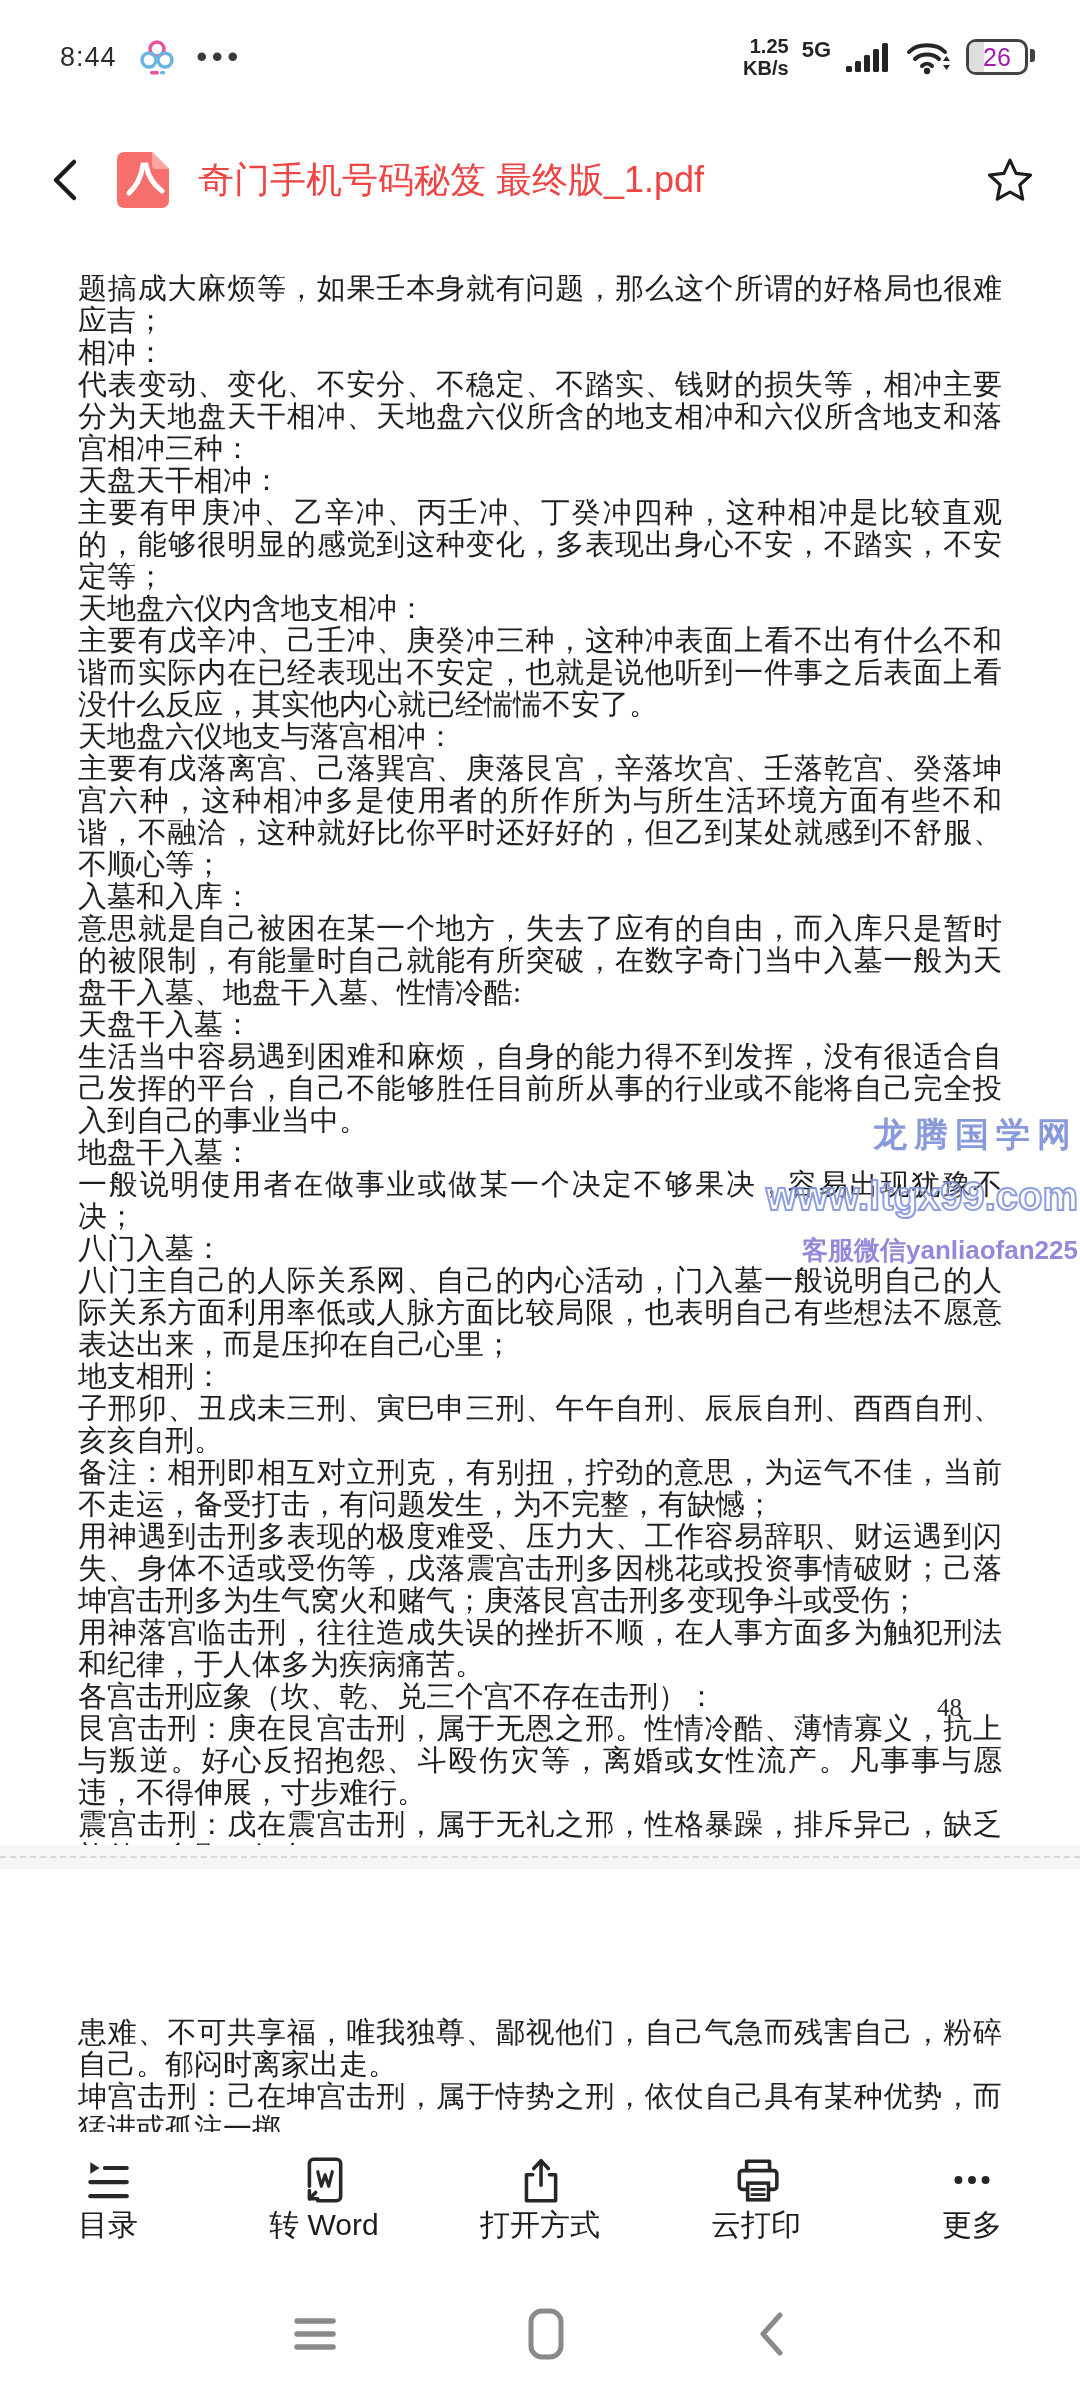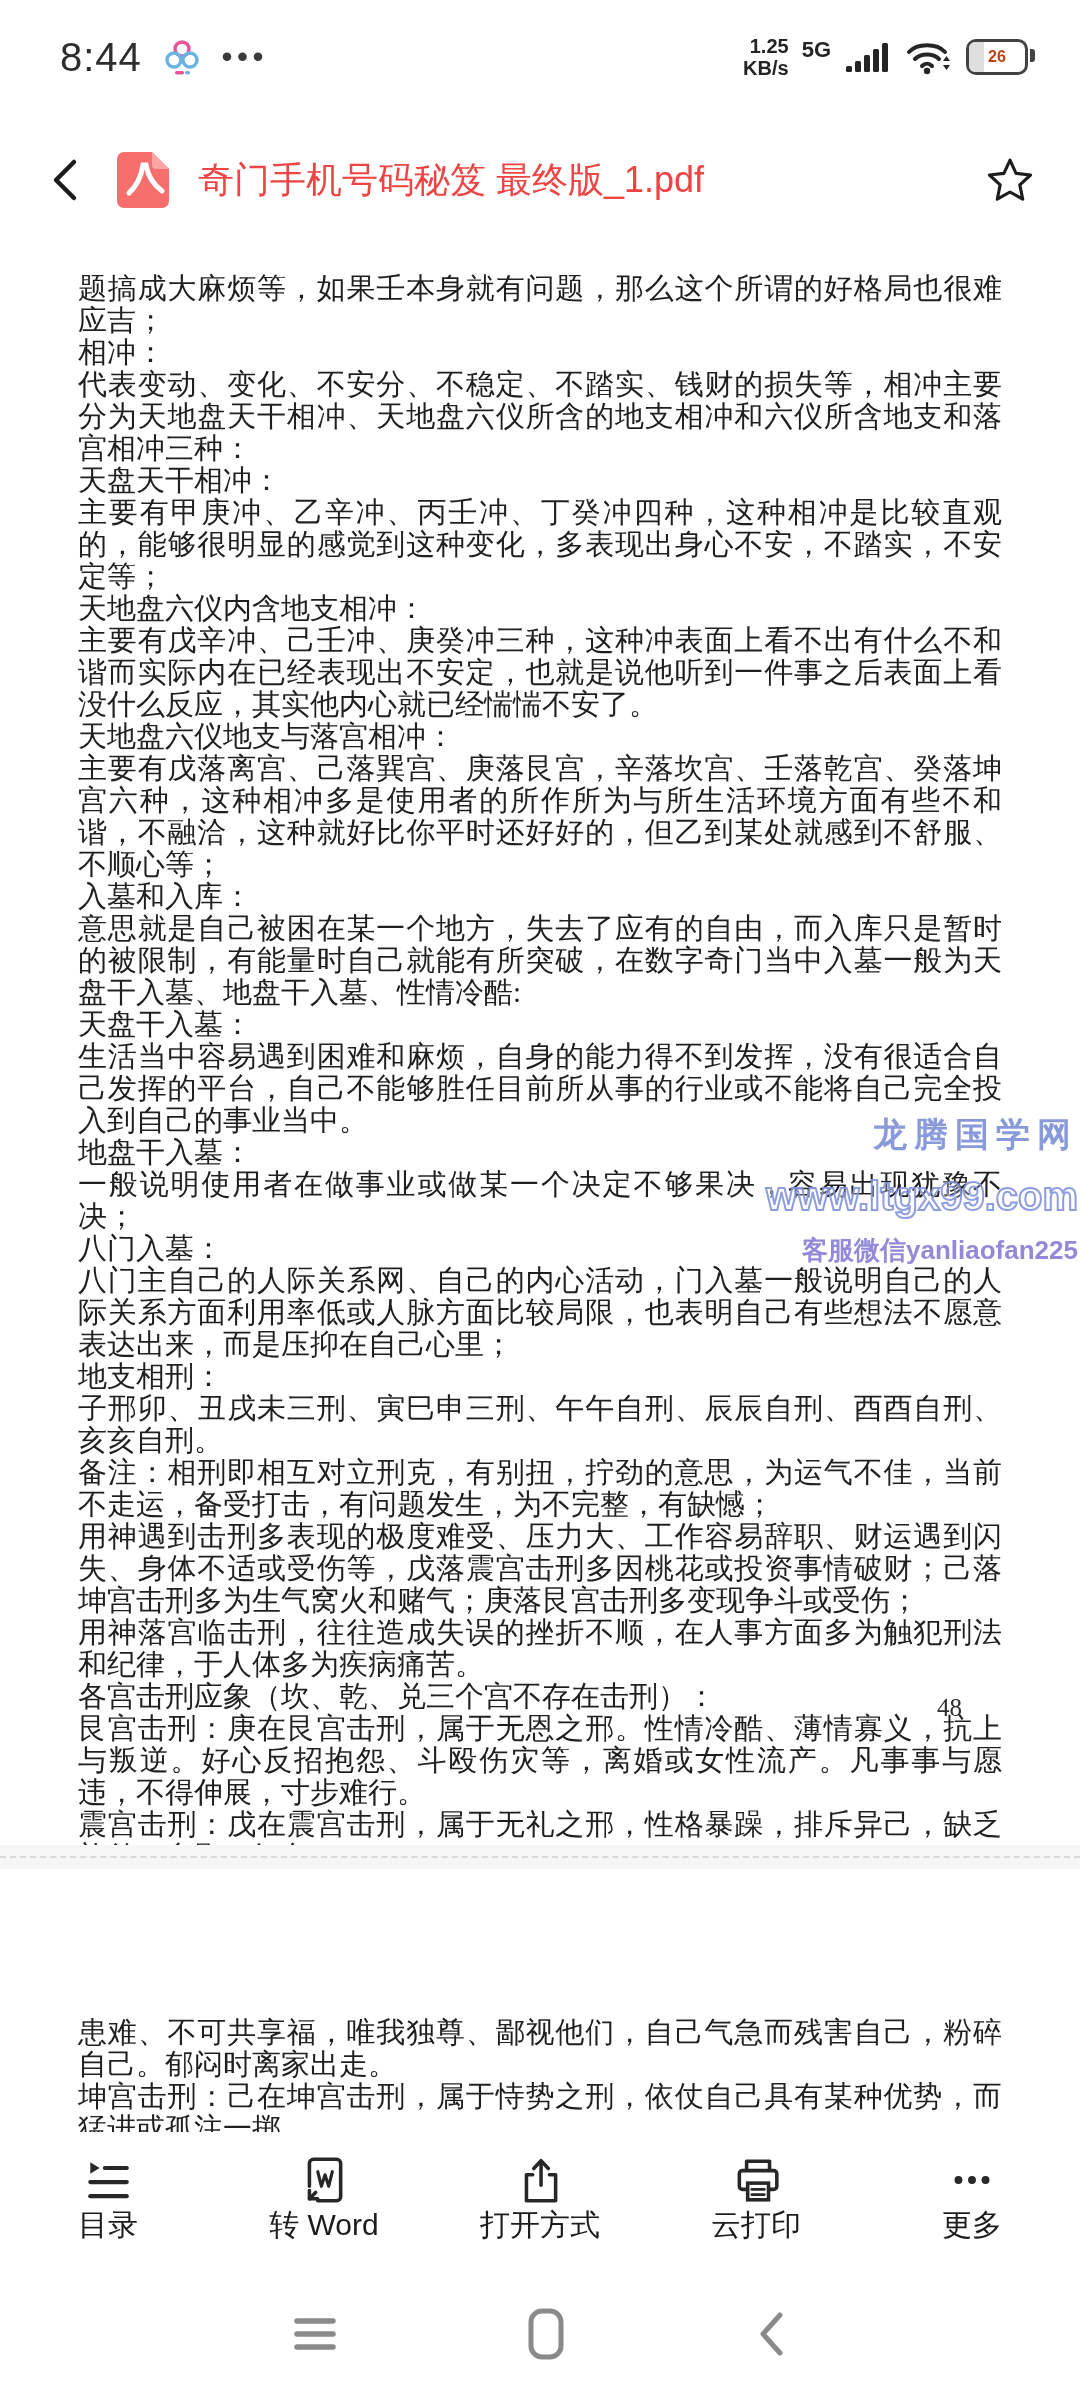--- a/index.html
+++ b/index.html
@@ -3,29 +3,29 @@
 <meta charset="utf-8">
 <style>
   html,body{margin:0;padding:0}
   body{width:1080px;height:2400px;position:relative;background:#fff;overflow:hidden;
        font-family:"Liberation Sans",sans-serif;color:#1f1f1f}
 
   
   .statusbar{position:absolute;top:0;left:0;right:0;height:100px;display:flex;align-items:center;
              padding:14px 52px 0 60px;box-sizing:border-box}
   .sb-left{display:flex;align-items:center;gap:20px}
-  .sb-time{font-size:40px;font-weight:500;color:#2d2d2d;letter-spacing:1px}
+  .sb-time{font-size:27px;font-weight:500;color:#2d2d2d;letter-spacing:1px}
   .sb-dots{font-size:30px;letter-spacing:5px;color:#3a3a3a;font-weight:700;line-height:1}
   .sb-right{margin-left:auto;display:flex;align-items:center;gap:13px}
   .net{font-size:20px;line-height:22px;font-weight:600;text-align:right;color:#242424}
   .fiveg{font-size:22px;font-weight:700;color:#242424;align-self:flex-start;margin-top:2px}
   .battery{width:56px;height:30px;border:3.5px solid #424242;border-radius:10px;position:relative;
            display:flex;align-items:center;justify-content:center}
   .battery .bfill{position:absolute;left:0;top:0;bottom:0;width:26%;background:#dedede;border-radius:6px 0 0 6px}
-  .battery .bnum{position:relative;font-size:16px;font-weight:700;color:#c2410c}
+  .battery .bnum{position:relative;font-size:25px;font-weight:400;color:#a21caf}
   .battery::after{content:'';position:absolute;right:-10px;top:7px;width:5px;height:13px;background:#424242;border-radius:0 3px 3px 0}
 
   
   .appbar{position:absolute;top:110px;left:0;right:0;height:140px;display:flex;align-items:center;
           padding:0 46px;box-sizing:border-box;gap:28px}
   .doc-title{font-size:36px;font-weight:500;color:#ef4444;white-space:nowrap;overflow:hidden;flex:1}
   .star-wrap{margin-left:auto}
 
   
   .page{position:absolute;left:0;right:0;background:#fff}

